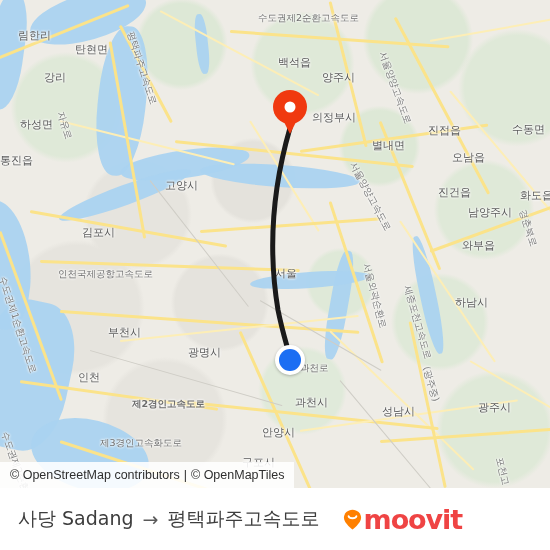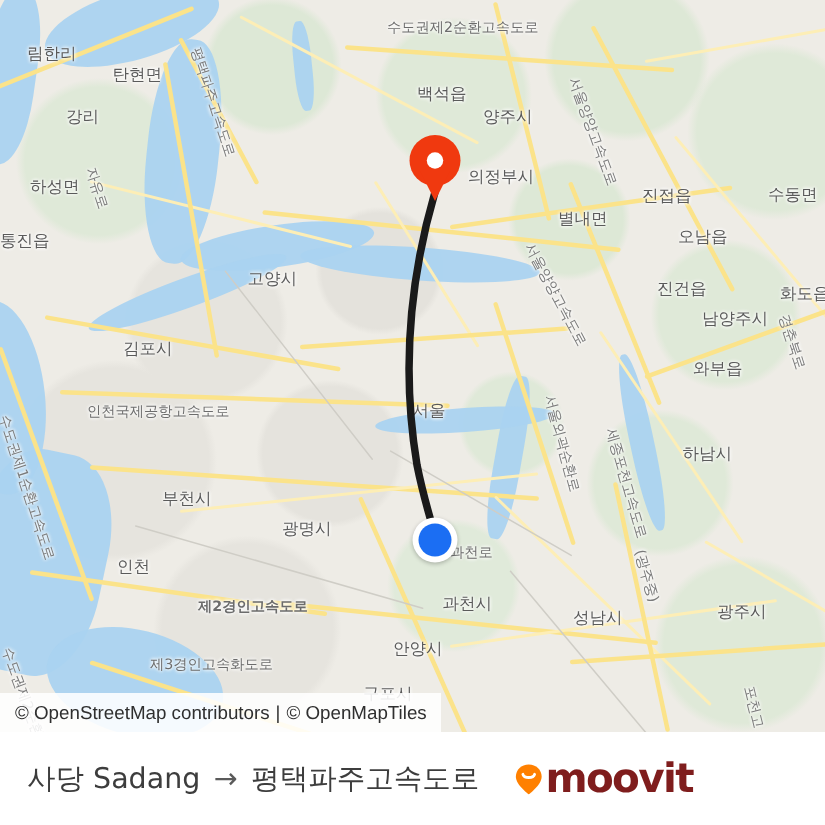--- a/index.html
+++ b/index.html
@@ -122,21 +122,21 @@
     padding:0 18px;box-sizing:border-box;
   }
   .footer-title{
     font-size:19px;color:#3d3d3d;font-family:"DejaVu Sans",sans-serif;
     display:flex;align-items:center;gap:9px;white-space:nowrap;
   }
   .arrow{color:#5a5a5a;font-size:19px;}
   .brand{margin-left:auto;display:flex;align-items:center;gap:2px;}
   .brand-pin{position:relative;width:19px;height:21px;}
   .brand-text{
-    font-size:27px;font-weight:bold;color:#7f1d1d;letter-spacing:-1.1px;
+    font-size:27px;font-weight:bold;color:#ef4444;letter-spacing:-1.1px;
     font-family:"DejaVu Sans",sans-serif;
   }
 </style>
 </head>
 <body>
 
 <div class="app">
 
   <div class="map">
     <div class="map-land"></div>

